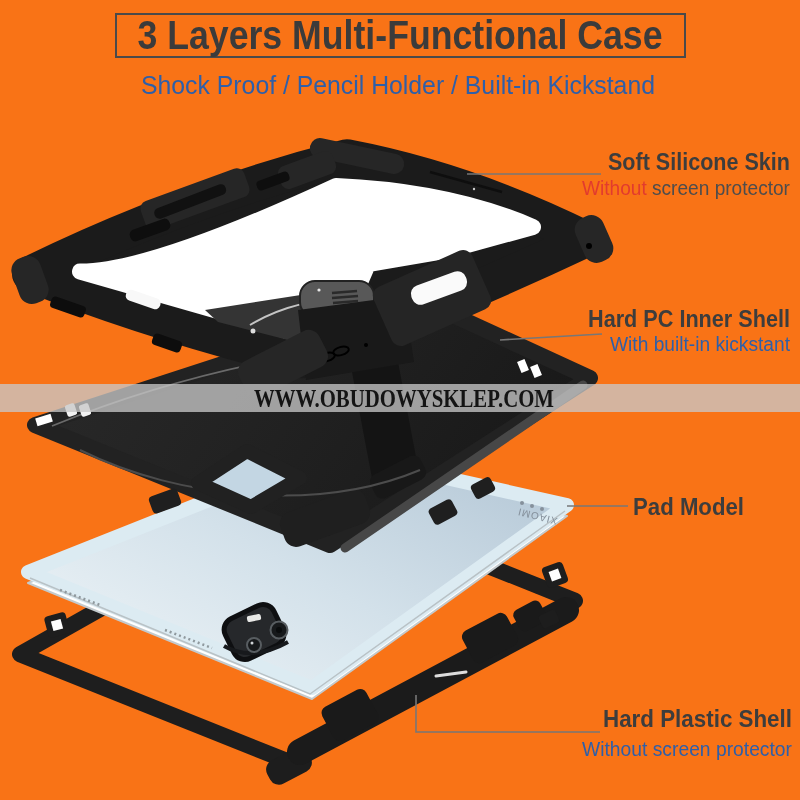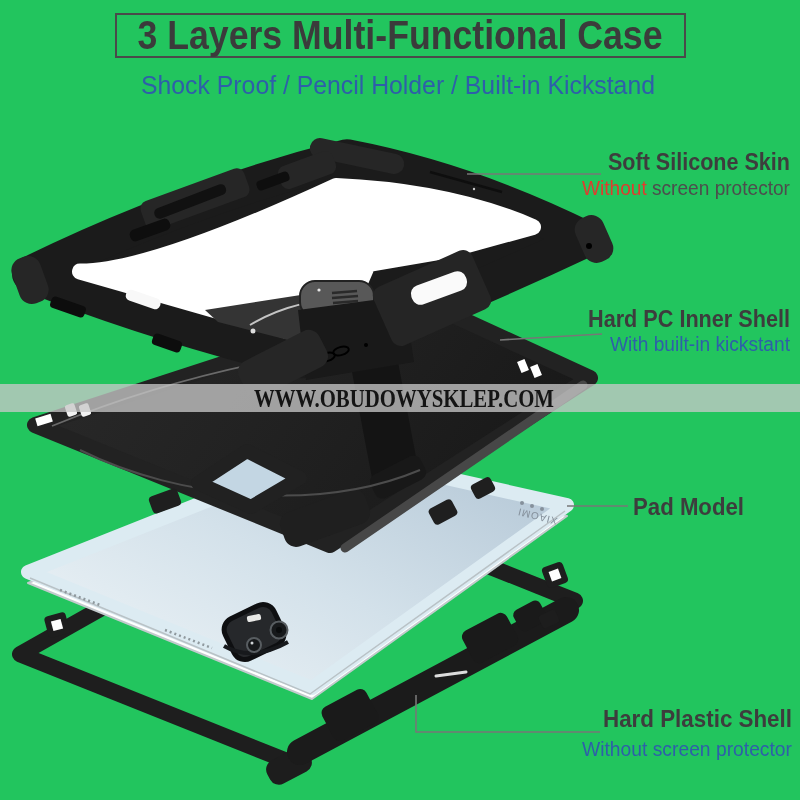--- a/index.html
+++ b/index.html
@@ -1,16 +1,16 @@
 <!DOCTYPE html>
 <html><head>
 <meta charset="utf-8">
 <style>
   html,body{margin:0;padding:0;background:#fff;}
-  #stage{position:relative;width:800px;height:800px;background:#22c55e;overflow:hidden;
+  #stage{position:relative;width:800px;height:800px;background:#f97316;overflow:hidden;
          font-family:"Liberation Sans",sans-serif;}
   svg{position:absolute;left:0;top:0;}
 </style>
 </head>
 <body>
 <div id="stage">
 <svg width="800" height="800" viewBox="0 0 800 800">
   <defs>
     <linearGradient id="padg" x1="0" y1="0.9" x2="1" y2="0.1">
       <stop offset="0" stop-color="#eff5f8"></stop>

